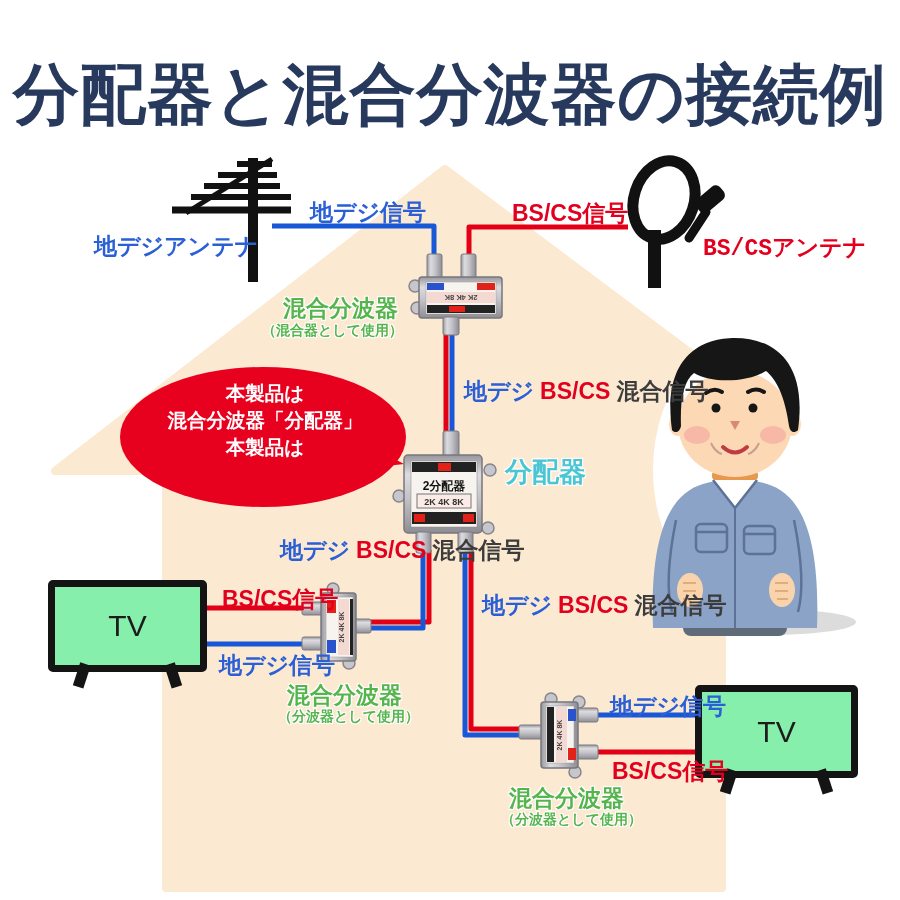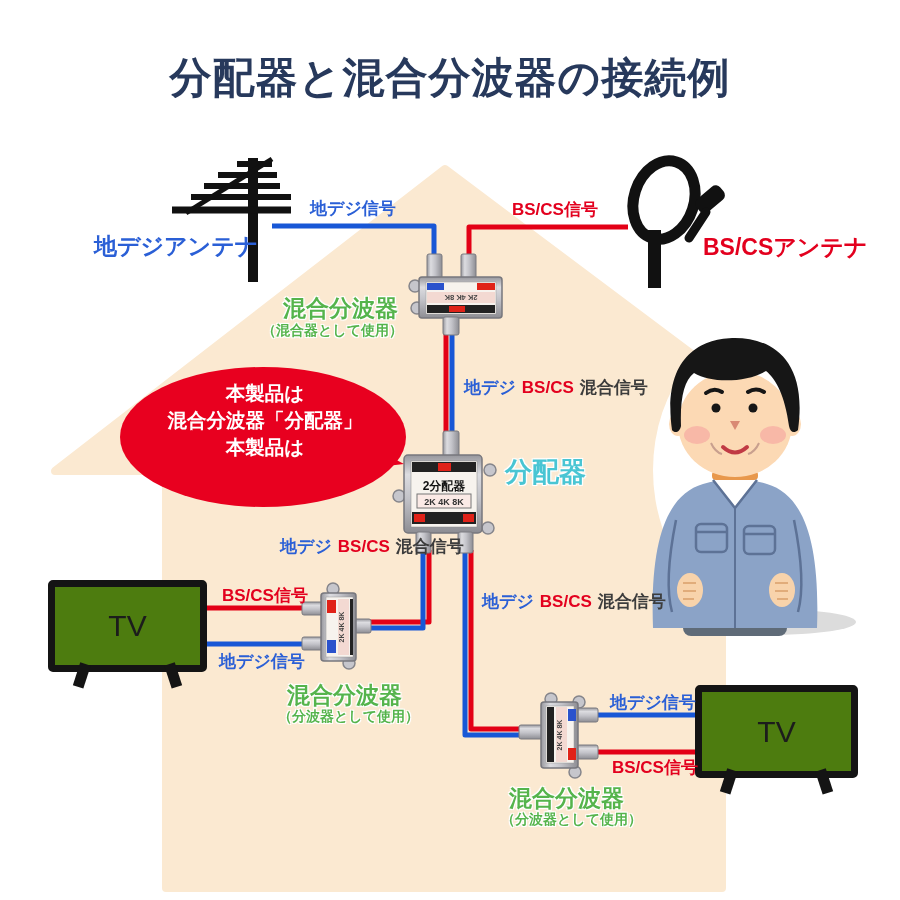--- a/index.html
+++ b/index.html
@@ -5,30 +5,30 @@
   html,body{margin:0;padding:0;background:#fff;}
   .stage{position:relative;width:900px;height:900px;background:#fff;overflow:hidden;
          font-family:"Liberation Sans","DejaVu Sans",sans-serif;}
   .stage svg.diagram{position:absolute;left:0;top:0;}
   .lbl{position:absolute;font-weight:bold;white-space:nowrap;z-index:5;}
   .c-blue{color:#2a5fd6;}
   .c-red{color:#e3001e;}
   .c-dark{color:#3c3c3c;}
   .c-green{color:#55b44c;text-shadow:1px 1px 0 #fff,-1px -1px 0 #fff,1px -1px 0 #fff,-1px 1px 0 #fff,0 0 3px #fff;}
   .c-teal{color:#49c5d3;text-shadow:1px 1px 0 #fff,-1px -1px 0 #fff,1px -1px 0 #fff,-1px 1px 0 #fff,0 0 3px #fff;}
-  .title{left:0;right:0;top:50px;text-align:center;font-size:42px;font-weight:800;
+  .title{left:0;right:0;top:50px;text-align:center;font-size:66px;font-weight:800;
          color:#27395c;letter-spacing:1px;z-index:6;}
-  .sig{font-size:17px;}
+  .sig{font-size:23px;}
   .devname{font-size:23px;}
   .devusage{font-size:14px;}
   .mixed span{margin-right:6px;}
   .mixed span:last-child{margin-right:0;}
   .bubble-text{left:122px;top:380px;width:286px;text-align:center;color:#fff;
                font-size:19.5px;line-height:27px;z-index:6;}
-  .tv{position:absolute;background:#4d7c0f;border:7px solid #141414;border-radius:5px;
+  .tv{position:absolute;background:#86efac;border:7px solid #141414;border-radius:5px;
       display:flex;align-items:center;justify-content:center;font-size:30px;font-weight:500;
       color:#1c1c1c;z-index:4;}
   .tv::before,.tv::after{content:"";position:absolute;bottom:-23px;width:11px;height:24px;
       background:#141414;}
   .tv::before{left:17%;transform:rotate(18deg);transform-origin:top center;}
   .tv::after{right:17%;transform:rotate(-18deg);transform-origin:top center;}
 </style>
 </head>
 <body>
 
@@ -193,21 +193,21 @@
       <path d="M325,473 L404,464 L333,426 Z" fill="#e8001f"></path>
       <ellipse cx="263" cy="437" rx="143" ry="70" fill="#e8001f"></ellipse>
     </g>
   </svg>
 
   <div class="lbl title">分配器と混合分波器の接続例</div>
 
   <div class="lbl c-blue" style="left:94px;top:231px;font-size:23px;">地デジアンテナ</div>
   <div class="lbl sig c-blue" style="left:310px;top:197px;">地デジ信号</div>
 
-  <div class="lbl c-red" style="left:703px;top:232px;font-size:23px;">BS/CSアンテナ</div>
+  <div class="lbl c-red" style="left:703px;top:232px;font-size:23px;font-family:Liberation Mono, monospace;">BS/CSアンテナ</div>
   <div class="lbl sig c-red" style="left:512px;top:198px;">BS/CS信号</div>
 
   <div class="lbl devname c-green" style="left:240px;top:293px;width:158px;text-align:right;">混合分波器</div>
   <div class="lbl devusage c-green" style="left:228px;top:322px;width:175px;text-align:right;">（混合器として使用）</div>
 
   <div class="lbl sig mixed" style="left:464px;top:376px;">
     <span class="c-blue">地デジ</span><span class="c-red">BS/CS</span><span class="c-dark">混合信号</span>
   </div>
 
   <div class="lbl c-teal" style="left:505px;top:454px;font-size:27px;">分配器</div>

